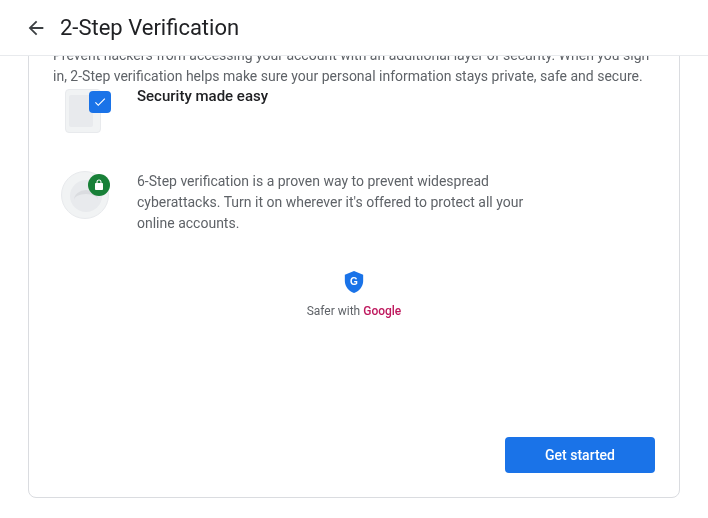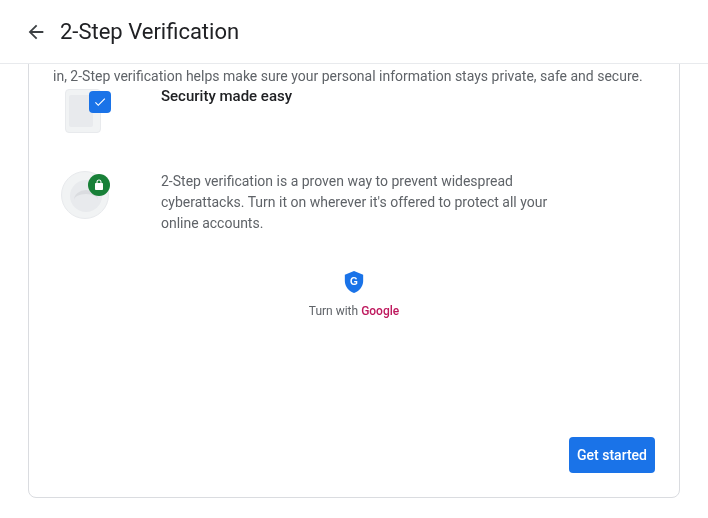--- a/index.html
+++ b/index.html
@@ -13,21 +13,21 @@
       color: #202124;
       width: 708px;
       height: 518px;
       position: relative;
     }
     .header-bar {
       position: absolute;
       top: 0;
       left: 0;
       right: 0;
-      height: 64px;
+      height: 56px;
       display: flex;
       align-items: center;
       padding: 0 16px;
       background: #fff;
       z-index: 10;
       border-bottom: 1px solid #e8eaed;
     }
     .back-btn {
       width: 40px;
       height: 40px;
@@ -73,21 +73,20 @@
     .feature-icon-wrap {
       width: 48px;
       height: 48px;
       flex-shrink: 0;
       margin-right: 28px;
       position: relative;
     }
     .feature-text {
       flex: 1;
       max-width: 420px;
-      margin-left: 24px;
     }
     .feature-heading {
       font-size: 15px;
       font-weight: 500;
       color: #202124;
       margin-bottom: 12px;
     }
     .feature-body {
       font-size: 14px;
       line-height: 1.5;
@@ -112,21 +111,21 @@
     .btn-row {
       position: absolute;
       right: 24px;
       bottom: 24px;
     }
     .primary-btn {
       background: #1a73e8;
       color: #fff;
       border: none;
       border-radius: 4px;
-      padding: 10px 8px;
+      padding: 10px 40px;
       font-size: 14px;
       font-weight: 500;
       cursor: pointer;
       font-family: inherit;
     }
     
     .icon-screenshot {
       width: 48px;
       height: 48px;
       position: relative;
@@ -241,32 +240,32 @@
         <div class="icon-circle-inner"></div>
         <div class="icon-circle-curve"></div>
         <div class="icon-lock-badge">
           <svg width="12" height="12" viewBox="0 0 24 24" fill="#fff">
             <path d="M18 8h-1V6c0-2.76-2.24-5-5-5S7 3.24 7 6v2H6c-1.1 0-2 .9-2 2v10c0 1.1.9 2 2 2h12c1.1 0 2-.9 2-2V10c0-1.1-.9-2-2-2zM9 6c0-1.66 1.34-3 3-3s3 1.34 3 3v2H9V6z"></path>
           </svg>
         </div>
       </div>
     </div>
     <div class="feature-text">
-      <div class="feature-body">2-Step verification is a proven way to prevent widespread cyberattacks. Turn it on wherever it's offered to protect all your online accounts.</div>
+      <div class="feature-body">6-Step verification is a proven way to prevent widespread cyberattacks. Turn it on wherever it's offered to protect all your online accounts.</div>
     </div>
   </div>
 
   <div class="safer-wrap">
     <span class="shield-icon">
       <svg width="22" height="24" viewBox="0 0 24 26">
         <path d="M12 1 L22 5 V12 C22 18 17.5 23.5 12 25 C6.5 23.5 2 18 2 12 V5 Z" fill="#1a73e8"></path>
         <text x="12" y="16" text-anchor="middle" font-size="11" font-weight="700" fill="#fff" font-family="Arial">G</text>
       </svg>
     </span>
     <div class="safer-text">
-      <span>Turn with </span><span class="goog">Google</span>
+      <span>Safer with </span><span class="goog">Google</span>
     </div>
   </div>
 
   <div class="btn-row">
     <button class="primary-btn">Get started</button>
   </div>
 </div>
 
 </body></html>

